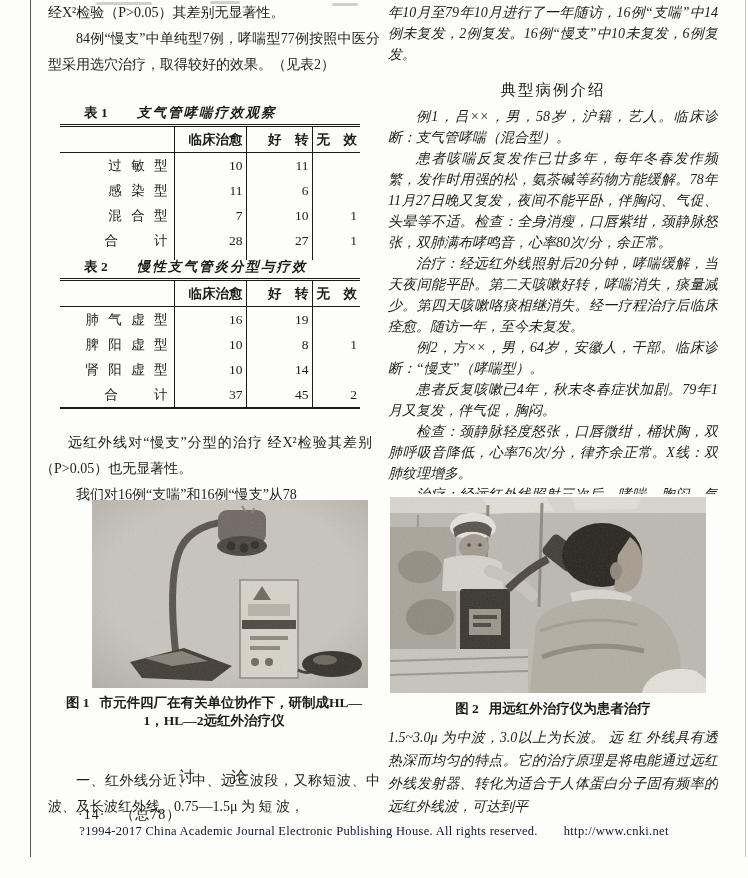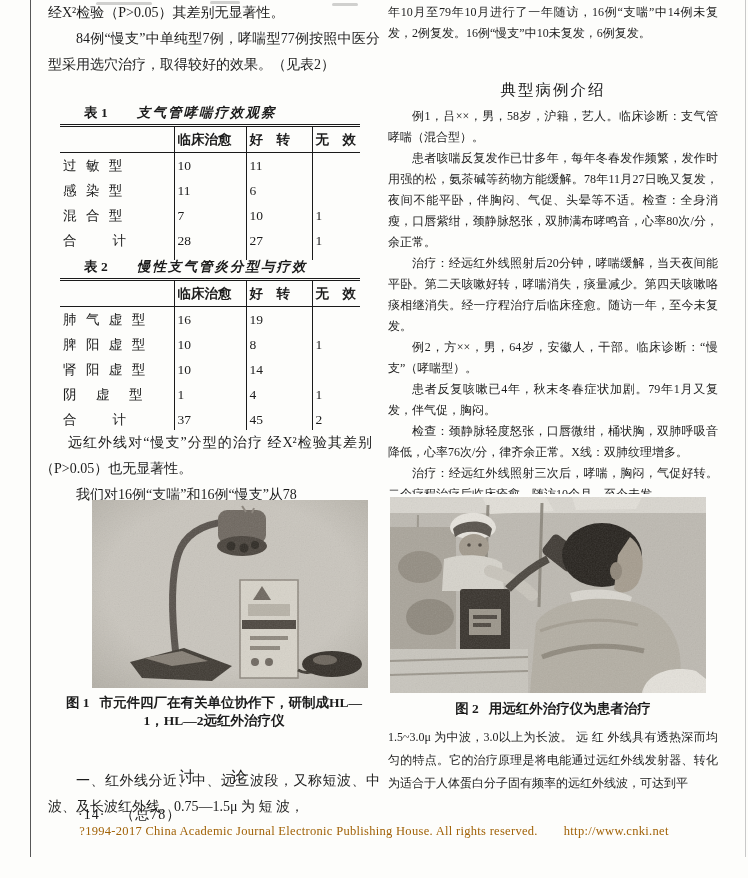--- a/index.html
+++ b/index.html
@@ -7,42 +7,42 @@
     width:748px;height:878px;position:relative;overflow:hidden;
     background:#fdfdfb;
     font-family:"Liberation Serif","DejaVu Serif",serif;
     color:#1c1c1c;
   }
   .rule-left{position:absolute;left:30px;top:0;width:1px;height:857px;background:#3a3a3a;opacity:.85;}
   .rule-right{position:absolute;left:745px;top:0;width:1px;height:857px;background:#c9c9c9;}
   .blk{position:absolute;overflow:hidden;}
   p{margin:0;text-align:justify;}
   .body-text{font-size:14px;line-height:26px;}
-  .body-text-r{font-size:12px;line-height:21px;}
+  .body-text-r{font-size:14px;line-height:21px;font-style:italic;}
   .indent{text-indent:2em;}
   .tbl-title{font-size:13.5px;font-weight:bold;}
   .tbl-title .t{font-style:italic;margin-left:26px;letter-spacing:2px;}
   table.data-table{border-collapse:collapse;width:300px;font-size:13.5px;
     border-top:3px double #1a1a1a;border-bottom:2px solid #1a1a1a;table-layout:fixed;}
-  table.data-table th,table.data-table td{padding:2px 3px;height:21px;text-align:left;font-weight:normal;}
+  table.data-table th,table.data-table td{padding:2px 3px;height:21px;text-align:right;font-weight:normal;}
   table.data-table thead th{border-bottom:1.5px solid #1a1a1a;font-weight:bold;}
   table.data-table th+th,table.data-table td+td{border-left:1.5px solid #1a1a1a;}
   table.data-table col.c0{width:38%;}
   table.data-table col.c1{width:24%;}
   table.data-table col.c2{width:22%;}
   table.data-table col.c3{width:16%;}
   .rowlabel{letter-spacing:3px;}
   .section-heading{font-size:15.5px;font-weight:normal;text-align:center;letter-spacing:2px;}
   .figure{position:absolute;}
   .figure svg{display:block;}
   .caption{font-size:13.5px;font-weight:bold;text-align:center;line-height:18px;}
   .caption .cap-label{margin-right:10px;}
   .page-number{font-size:14px;letter-spacing:1px;}
   .footer{position:absolute;left:0;top:824px;width:748px;text-align:center;
-    font-size:12.5px;color:#a16207;letter-spacing:.3px;}
+    font-size:12.5px;color:#0f172a;letter-spacing:.3px;}
   .footer .url{margin-left:26px;}
   .artifact{position:absolute;background:#7a7a7a;opacity:.35;border-radius:2px;}
 </style>
 </head>
 <body>
 
 <div class="rule-left"></div>
 <div class="rule-right"></div>
 
 <div class="artifact" style="left:96px;top:2px;width:56px;height:3px;"></div>
@@ -145,26 +145,20 @@
           <td class="rowlabel">脾 阳 虚 型</td>
           <td class="num">10</td>
           <td class="num">8</td>
           <td class="num">1</td>
         </tr>
         <tr>
           <td class="rowlabel">肾 阳 虚 型</td>
           <td class="num">10</td>
           <td class="num">14</td>
           <td class="num"></td>
-        </tr>
-        <tr>
-          <td class="rowlabel">阴　虚　型</td>
-          <td class="num">1</td>
-          <td class="num">4</td>
-          <td class="num">1</td>
         </tr>
         <tr>
           <td class="rowlabel">合　　计</td>
           <td class="num">37</td>
           <td class="num">45</td>
           <td class="num">2</td>
         </tr>
       </tbody>
     </table>
 </div>

